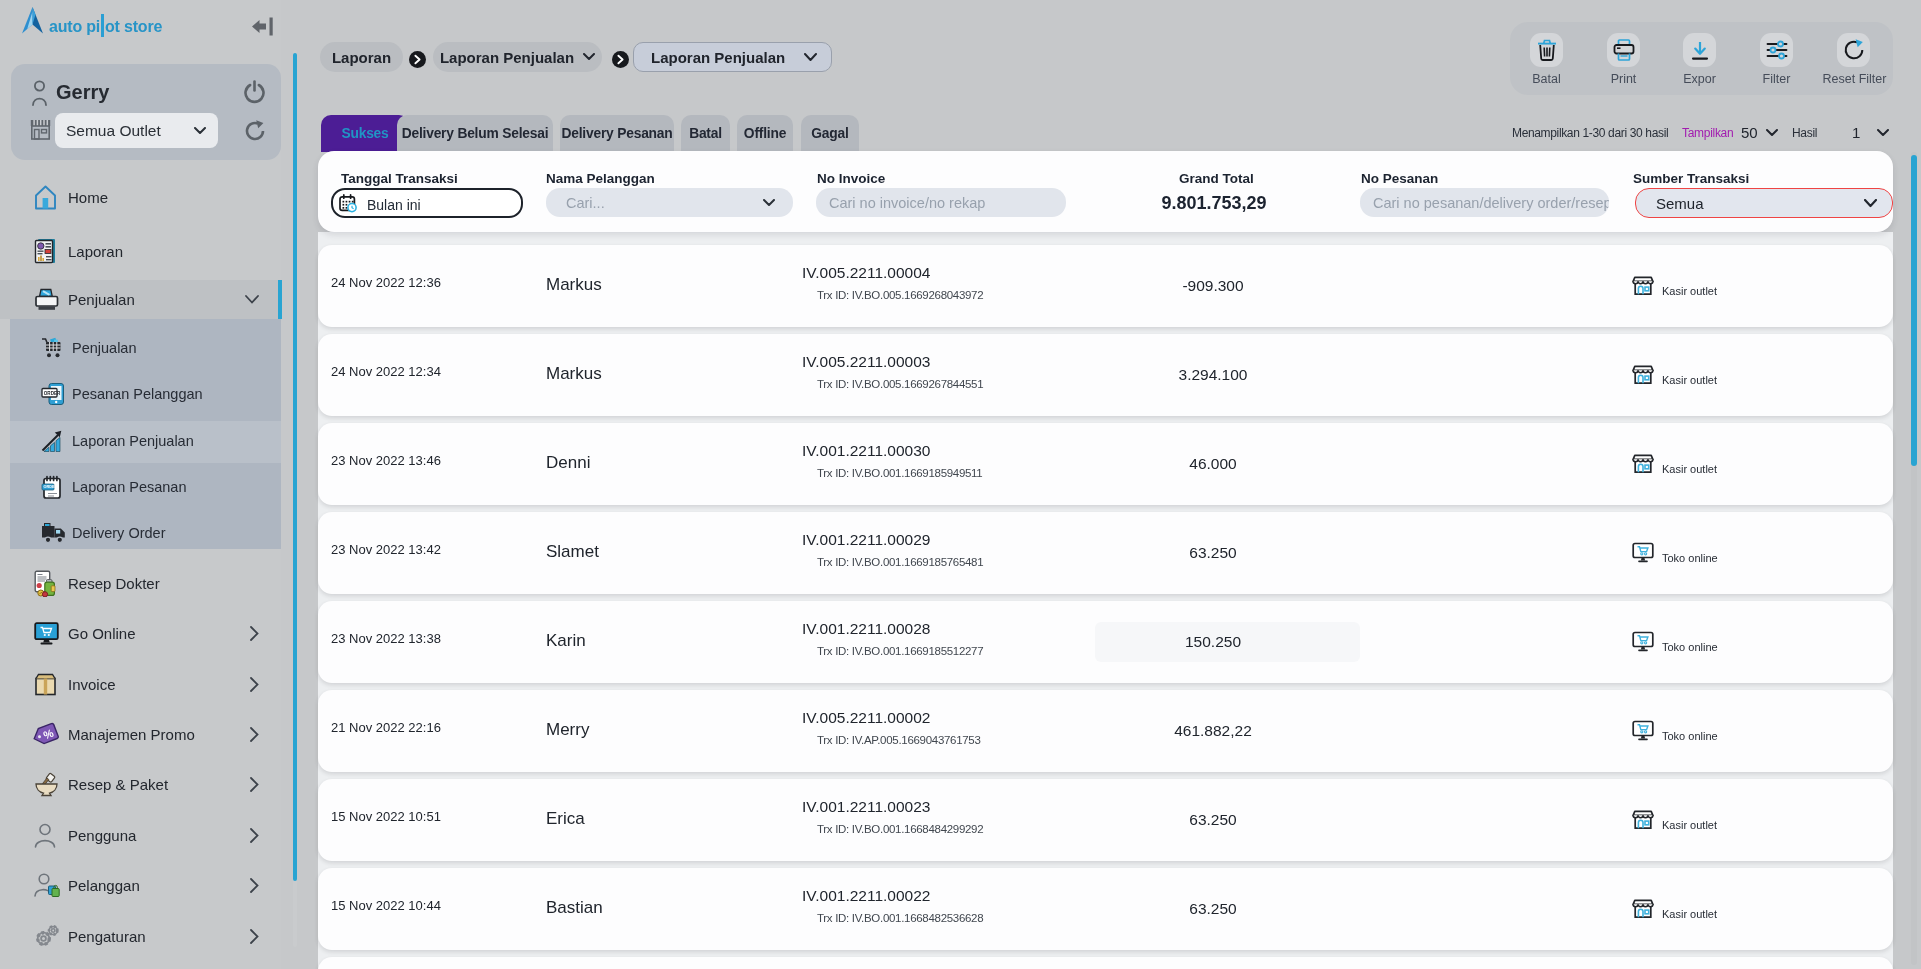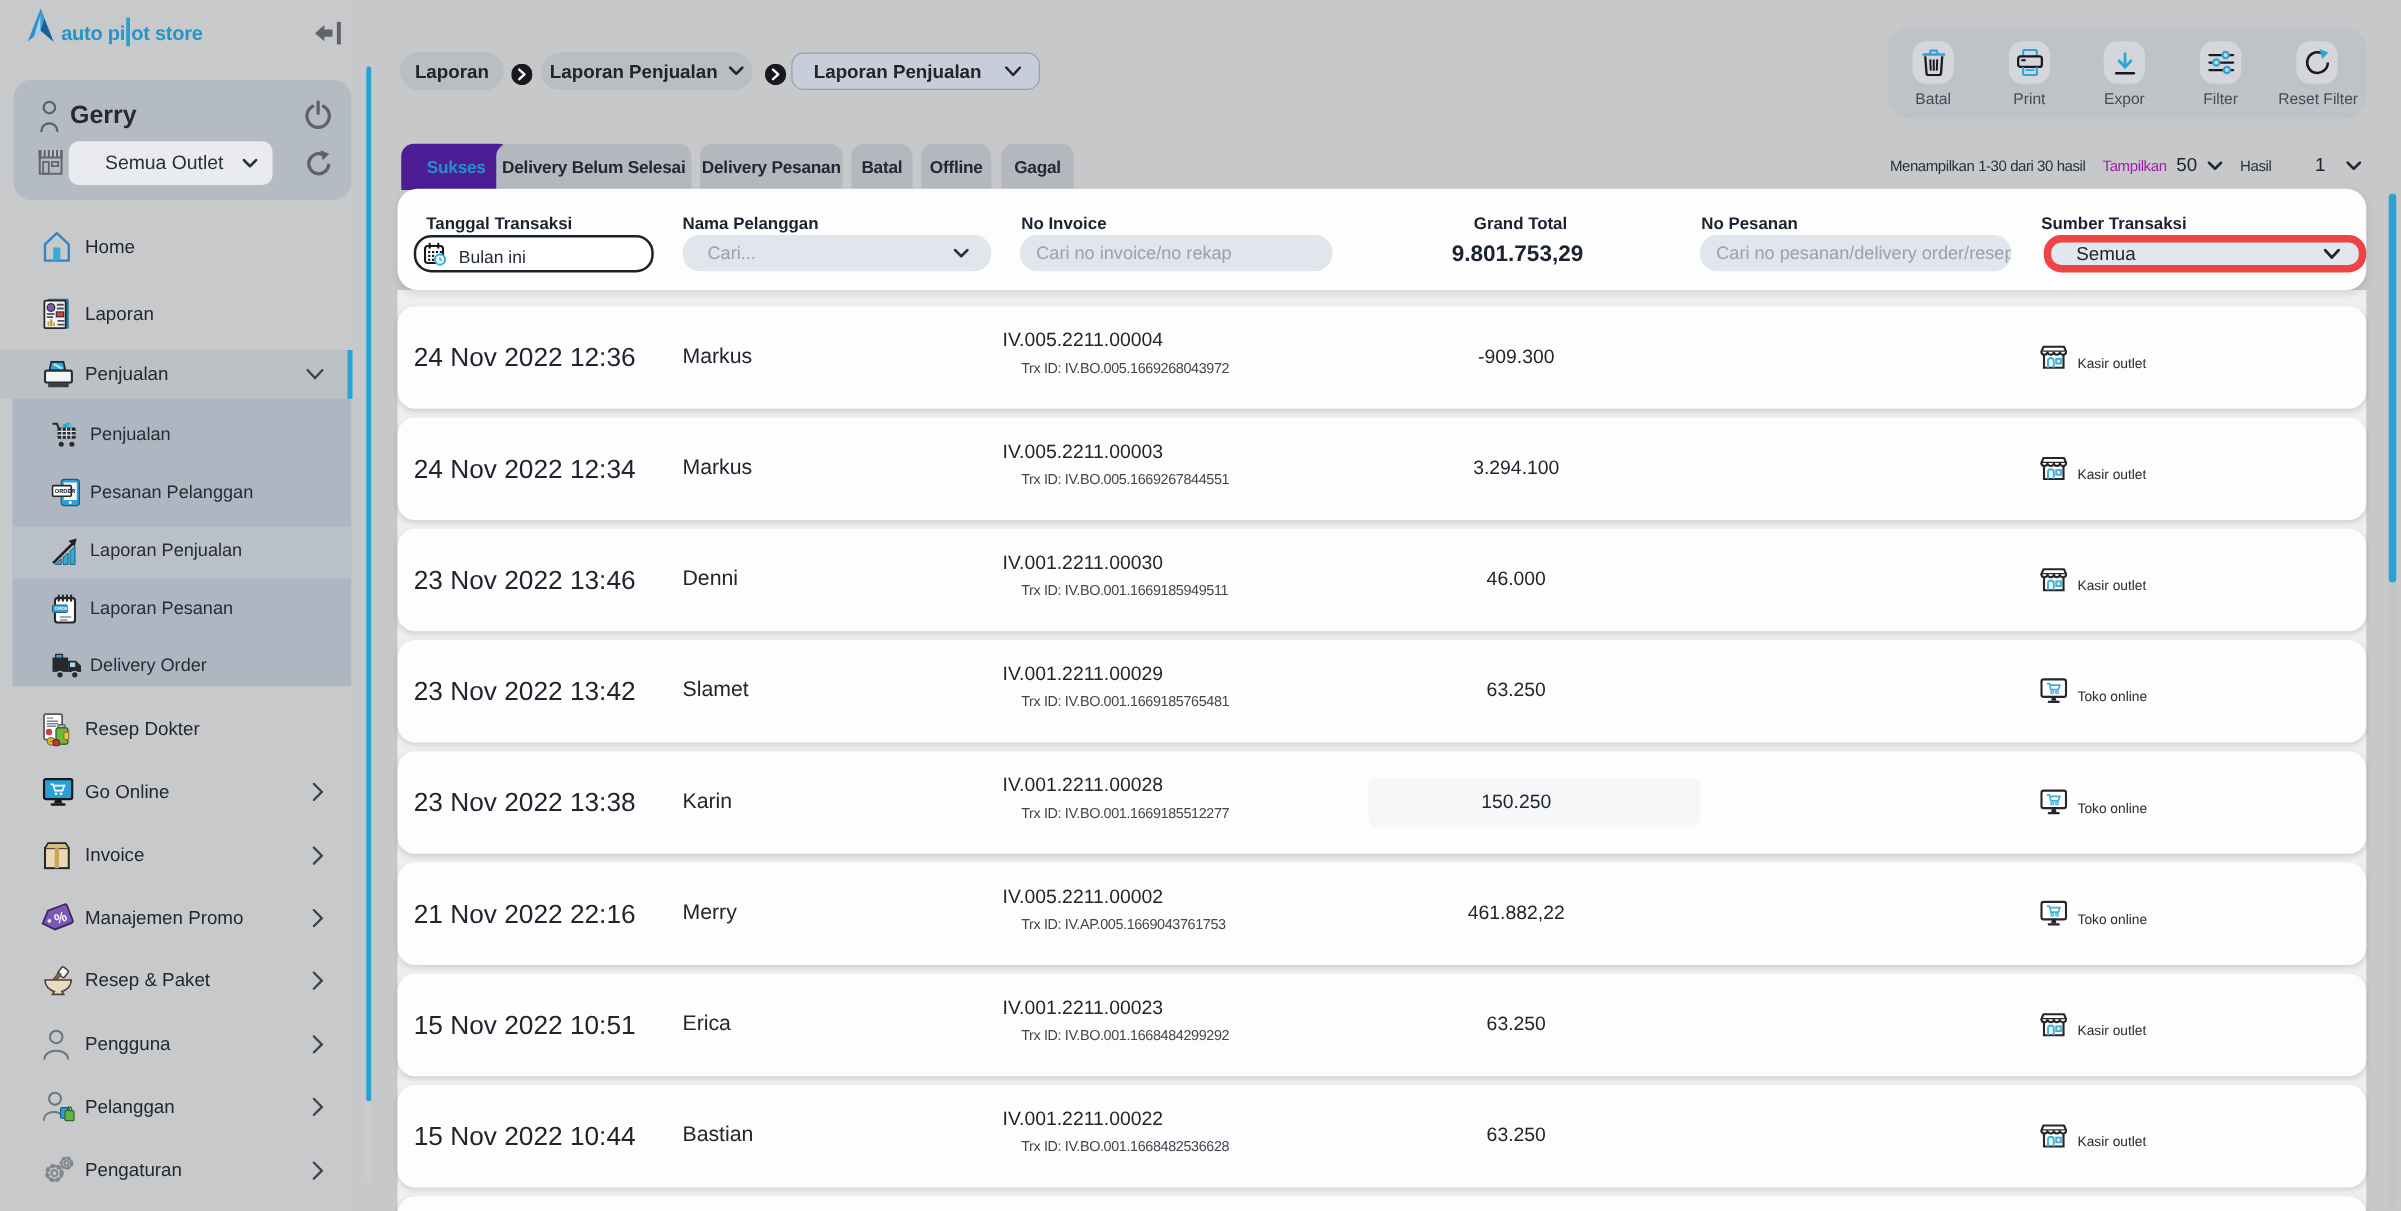--- a/index.html
+++ b/index.html
@@ -3,21 +3,21 @@
 <meta charset="utf-8">
 <style>
 *{margin:0;padding:0;box-sizing:border-box}
 html,body{width:1921px;height:969px;overflow:hidden}
 body{position:relative;background:#c6c8ca;font-family:"Liberation Sans",sans-serif;color:#20252d}
 .abs{position:absolute}
 svg{display:block}
 
 #sidebar{position:absolute;left:0;top:0;width:281px;height:969px;background:#c7c9cb}
 .ucard{position:absolute;left:11px;top:64px;width:270px;height:96px;background:#b5bbc3;border-radius:14px}
-.outsel{position:absolute;left:55px;top:113px;width:163px;height:35px;background:#e9ebee;border-radius:8px;display:flex;align-items:center;padding-left:29px;font-size:15.5px;color:#2a2f36}
+.outsel{position:absolute;left:55px;top:113px;width:163px;height:35px;background:#e9ebee;border-radius:8px;display:flex;align-items:center;padding-left:11px;font-size:15.5px;color:#2a2f36}
 .mi{position:absolute;left:0;width:281px;height:50px;display:flex;align-items:center}
 .mi .ic{position:absolute;left:34px}
 .mi .lb{position:absolute;left:68px;font-size:15px;color:#23272e;white-space:nowrap}
 .smi .ic{left:41px}
 .smi .lb{left:72px;font-size:14.5px;color:#272c35}
 .chev{position:absolute;left:250px}
 
 .cyanline{position:absolute;background:#28a4d2;border-radius:3px}
 
 .pill{position:absolute;top:42px;height:30px;border-radius:15px;background:#babdc1;display:flex;align-items:center;justify-content:center;font-weight:bold;font-size:15px;color:#20242c}
@@ -25,21 +25,21 @@
 .tab{position:absolute;top:115px;height:37px;border-radius:10px 10px 0 0;background:#b4b8be;display:flex;align-items:center;justify-content:center;font-weight:bold;font-size:13.8px;letter-spacing:-.2px;color:#232834;white-space:nowrap}
 .toolpanel{position:absolute;left:1510px;top:22px;width:383px;height:73px;border-radius:18px;background:#bfc2c6}
 .tool{position:absolute;top:33px;width:33px;height:34px;border-radius:11px;background:#d4d6d9;display:flex;align-items:center;justify-content:center}
 .tlabel{position:absolute;top:72px;font-size:12.5px;color:#454c59;text-align:center;white-space:nowrap}
 #card{position:absolute;left:318px;top:151px;width:1575px;height:81px;background:#fdfdfe;border-radius:16px;box-shadow:0 3px 6px rgba(40,45,55,.12)}
 #tablebg{position:absolute;left:318px;top:232px;width:1575px;height:737px;background:#edeff1}
 .flabel{position:absolute;top:171px;font-size:13.5px;font-weight:bold;color:#1c2330;white-space:nowrap}
 .gsel{position:absolute;top:188px;height:29px;background:#e1e5ec;border-radius:14px;display:flex;align-items:center;font-size:14.5px;color:#98a1ad;white-space:nowrap;overflow:hidden}
 .row{position:absolute;left:318px;width:1575px;height:82px;background:#fdfdfe;border-radius:14px;box-shadow:0 2px 4px rgba(40,45,50,.14)}
 .rc{position:absolute;white-space:nowrap}
-.date{left:13px;top:30px;font-size:21px;color:#20252d}
+.date{left:13px;top:30px;font-size:13px;color:#20252d}
 .name{left:228px;top:30px;font-size:17px;color:#20252d}
 .inv1{left:484px;top:19px;font-size:15.5px;color:#20252d}
 .inv2{left:499px;top:44px;font-size:11.5px;letter-spacing:-.3px;color:#41474f}
 .gtot{left:795px;top:32px;width:200px;text-align:center;font-size:15.5px;color:#20252d}
 .src{left:1314px;top:30px;display:flex;align-items:flex-end;gap:8px;font-size:11px;color:#272c35}
 </style>
 </head>
 <body>
 <div id="sidebar"></div>
 
@@ -429,21 +429,21 @@
 <circle cx="13" cy="13.6" r="4.1" fill="#fff" stroke="#2cb2e2" stroke-width="1.6"></circle>
 <path d="M13 11.7 V13.7 L14.6 14.7" stroke="#2cb2e2" stroke-width="1.2" fill="none"></path>
 </svg>
 <div class="abs" style="left:367px;top:197px;font-size:14px;color:#232b36">Bulan ini</div>
 <div class="gsel" style="left:546px;width:247px;padding-left:20px">Cari...<svg style="position:absolute;right:18px;top:11px" width="12" height="8" viewBox="0 0 12 8">
       <path d="M1 1 L6 6 L11 1" stroke="#2b3138" stroke-width="2" fill="none" stroke-linecap="round" stroke-linejoin="round"></path>
     </svg></div>
 <div class="gsel" style="left:816px;width:250px;padding-left:13px">Cari no invoice/no rekap</div>
 <div class="abs" style="left:1114px;top:193px;width:200px;text-align:center;font-size:18px;font-weight:bold;color:#1c2330">9.801.753,29</div>
 <div class="gsel" style="left:1360px;width:249px;padding-left:13px;overflow:hidden">Cari no pesanan/delivery order/resep dokt</div>
-<div class="abs" style="left:1635px;top:188px;width:258px;height:30px;background:#e2e6ee;border:6px solid #ef4444;border-radius:14px;display:flex;align-items:center;padding-left:20px;font-size:15px;color:#20252d">Semua<svg style="position:absolute;right:15px" width="13" height="9" viewBox="0 0 13 9">
+<div class="abs" style="left:1635px;top:188px;width:258px;height:30px;background:#e2e6ee;border:1px solid #ef4444;border-radius:14px;display:flex;align-items:center;padding-left:20px;font-size:15px;color:#20252d">Semua<svg style="position:absolute;right:15px" width="13" height="9" viewBox="0 0 13 9">
       <path d="M1 1 L6.5 7 L12 1" stroke="#22262e" stroke-width="2.2" fill="none" stroke-linecap="round" stroke-linejoin="round"></path>
     </svg></div>
 <div class="row" style="top:244.5px">
 <span class="rc date">24 Nov 2022 12:36</span>
     <span class="rc name">Markus</span>
 <span class="rc inv1">IV.005.2211.00004</span>
     <span class="rc inv2">Trx ID: IV.BO.005.1669268043972</span>
 <span class="rc gtot">-909.300</span>
 <span class="rc src"><svg width="22" height="22" viewBox="0 0 22 22">
         <path d="M3.2 8.8 V19.2 H18.8 V8.8" fill="#fff" stroke="#23262b" stroke-width="1.7"></path>

